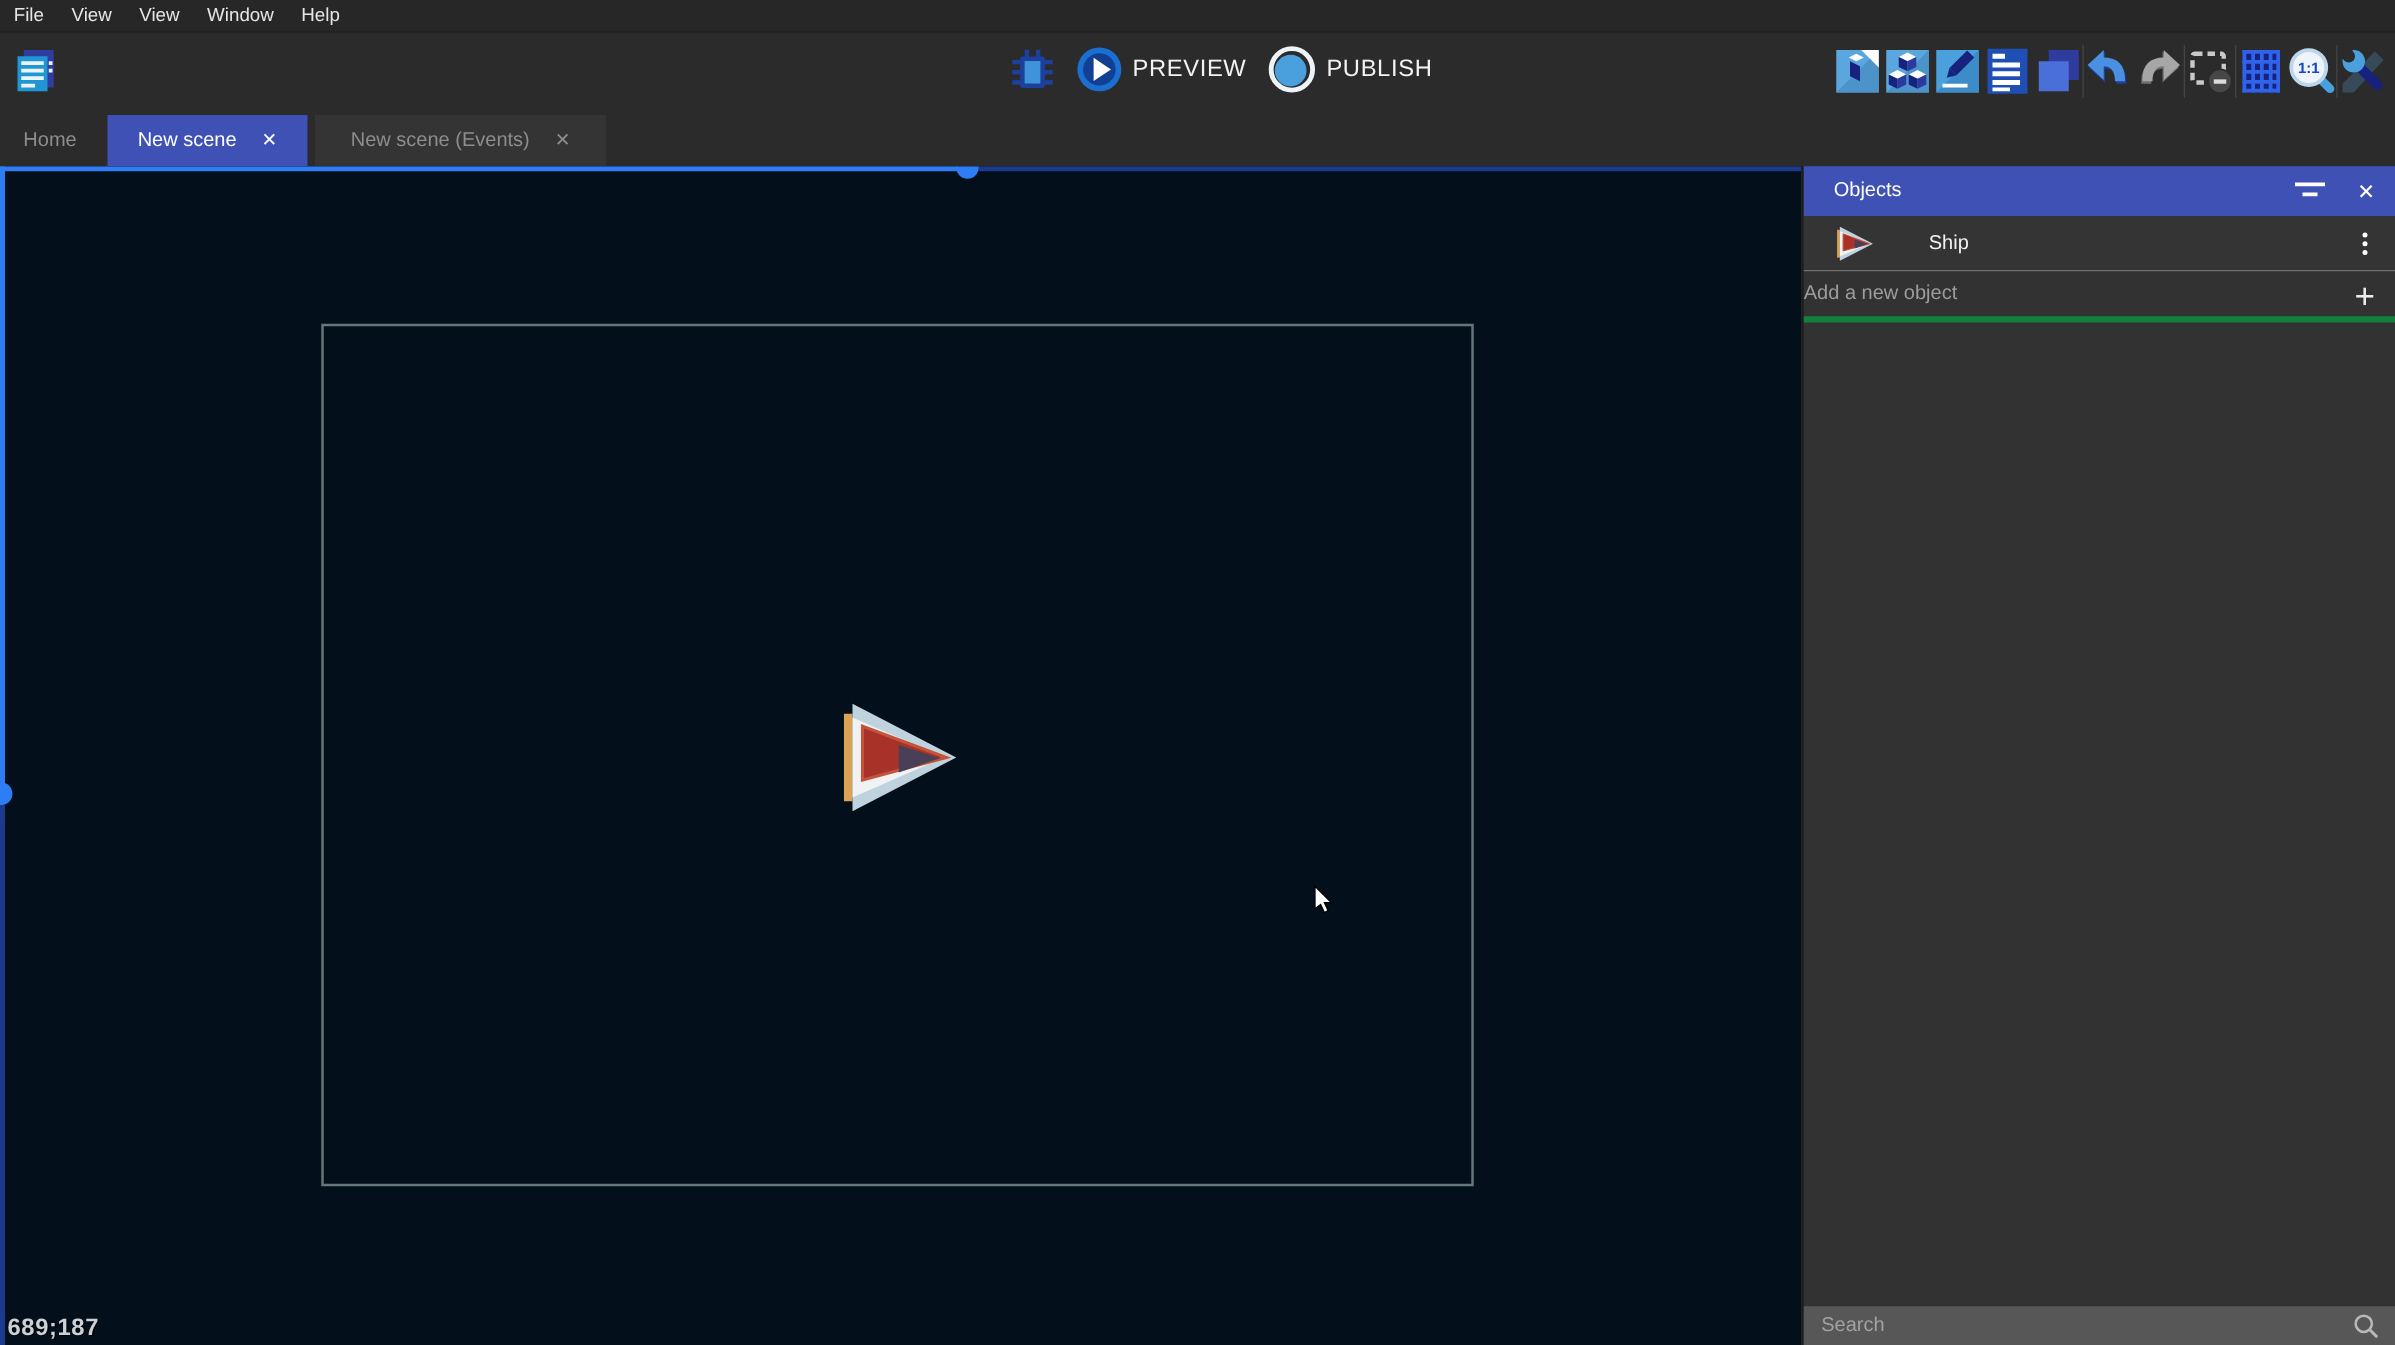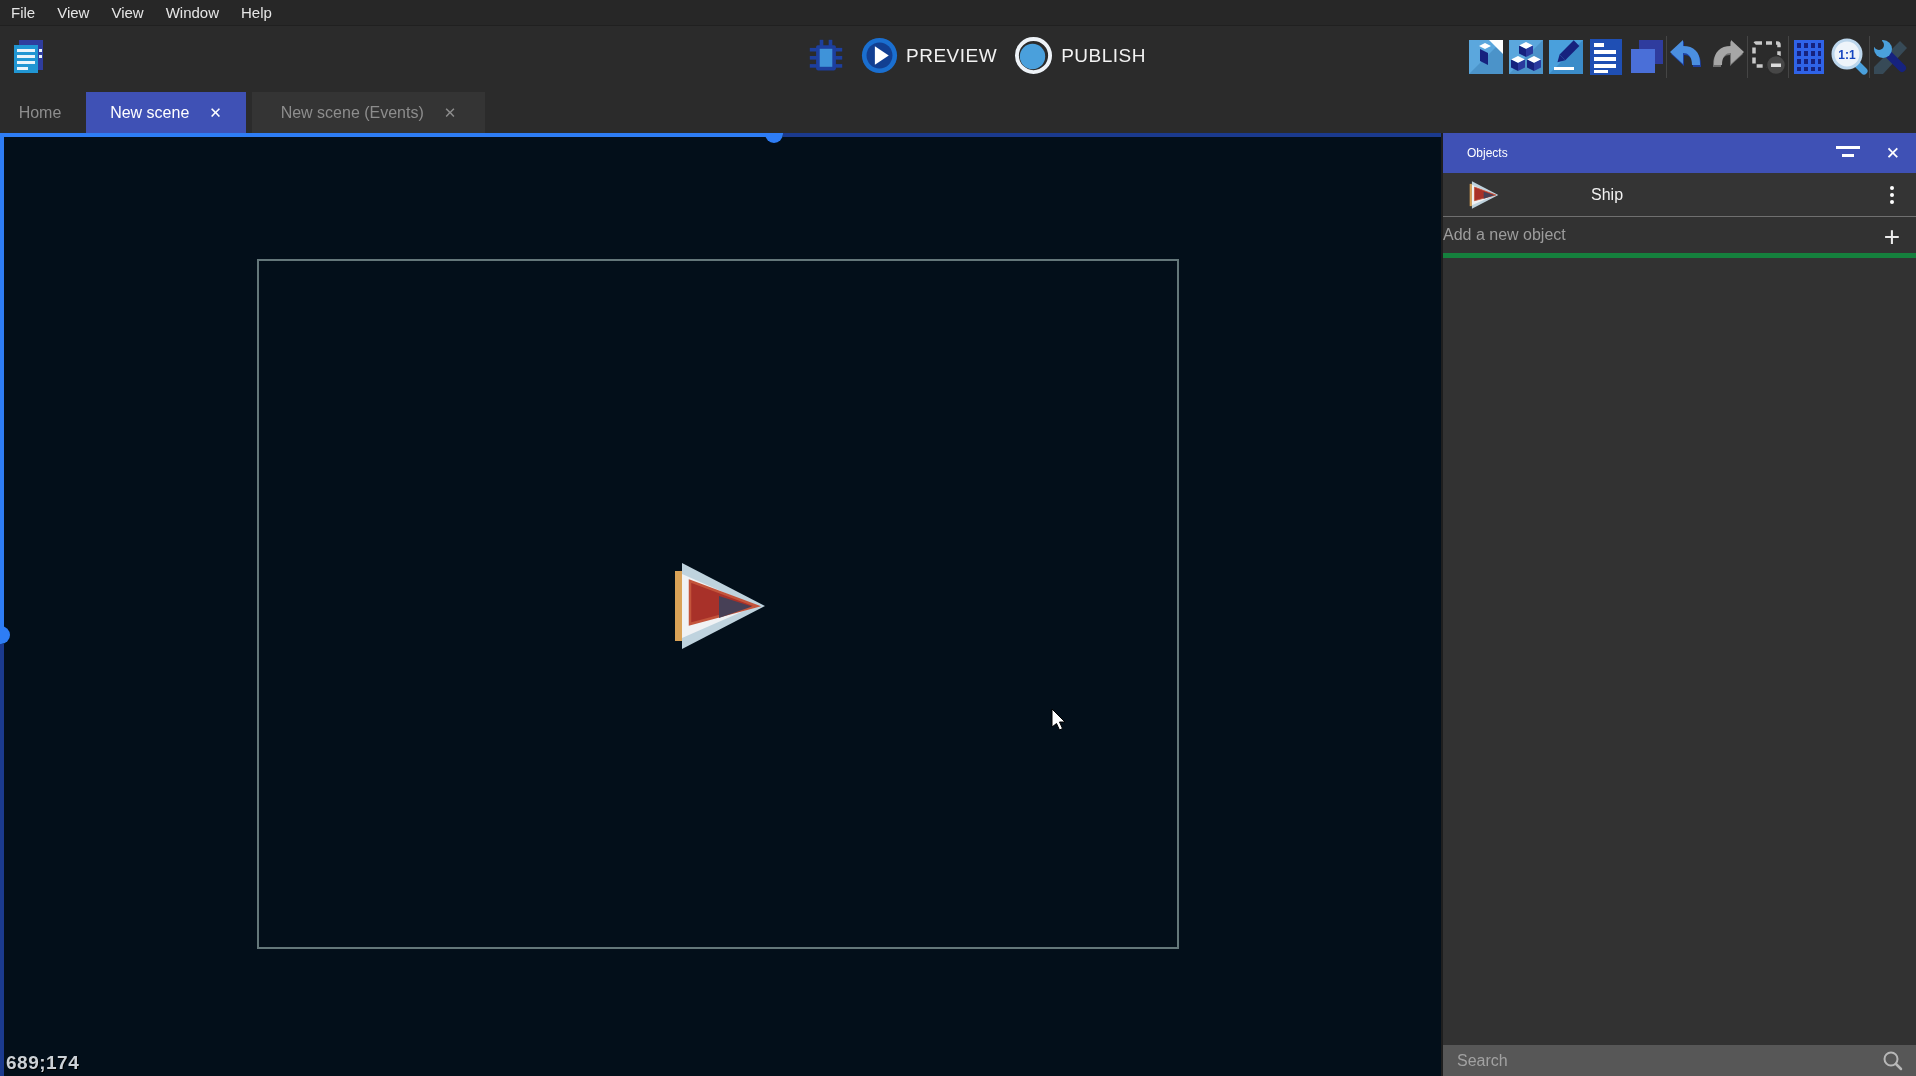--- a/index.html
+++ b/index.html
@@ -47,28 +47,28 @@
   .ship-instance { position:absolute; left:675px; top:429px; width:90px; height:88px; }
   .cursor { position:absolute; left:1050px; top:575px; width:22px; height:24px; }
   .coords { position:absolute; left:6px; bottom:2px; font-size:19px; font-weight:bold;
             color:#ccd1d6; letter-spacing:0.5px; text-shadow:1px 1px 0 #000; }
 
   
   .panel { position:absolute; top:133px; left:1441px; width:475px; height:943px;
            background:#323232; border-left:2px solid #1e1e1e; display:flex; flex-direction:column; }
   .panel-header { height:40px; background:#3f51b5; display:flex; align-items:center;
                   padding:0 16px 0 24px; flex:0 0 auto; }
-  .panel-title { color:#ffffff; font-size:12px; flex:1; }
+  .panel-title { color:#ffffff; font-size:16px; flex:1; }
   .filter-icon { width:24px; height:14px; display:flex; flex-direction:column; gap:5px;
                  align-items:center; margin-right:26px; cursor:pointer; }
   .filter-icon .b1 { width:24px; height:3px; background:#fff; }
   .filter-icon .b2 { width:12px; height:3px; background:#fff; }
   .panel-close { color:#ffffff; font-size:17px; cursor:pointer; }
   .object-row { height:44px; background:#343434; border-bottom:1px solid #6f6f6f;
-                display:flex; align-items:center; flex:0 0 auto; cursor:pointer;gap:48px; }
+                display:flex; align-items:center; flex:0 0 auto; cursor:pointer; }
   .object-thumb { width:30px; height:28px; margin-left:26px; }
   .object-label { color:#f2f2f2; font-size:16px; margin-left:44px; flex:1; }
   .dots { display:flex; flex-direction:column; gap:3px; margin-right:22px; cursor:pointer; }
   .dots i { width:4px; height:4px; border-radius:50%; background:#ffffff; }
   .add-row { height:41px; position:relative; display:flex; align-items:center; justify-content:flex-start;
              color:#9d9d9d; font-size:16px; border-bottom:5px solid #15803d; flex:0 0 auto; cursor:pointer; }
   .add-plus { position:absolute; right:16px; top:4px; color:#ececec; font-size:28px; font-weight:300; }
   .panel-body { flex:1; }
   .search-bar { height:31px; background:#575757; display:flex; align-items:center;
                 padding:0 12px 0 14px; flex:0 0 auto; }
@@ -255,21 +255,21 @@
     <polygon points="7,1 90,44 7,87" fill="#bfd3de"></polygon>
     <polygon points="7,12 80,44 7,76" fill="#f0f2f4"></polygon>
     <polygon points="15,19 82,44 15,62" fill="#a83129" stroke="#c3543b" stroke-width="2.5"></polygon>
     <polygon points="44,34 77,44.5 44,56" fill="#474056"></polygon>
   </svg>
 
   <svg class="cursor" viewBox="0 0 22 24">
     <path d="M2,1 L2,19 L6.5,15.5 L9.5,22 L12.5,20.5 L9.5,14 L15,14 Z" fill="#ffffff" stroke="#000000" stroke-width="1"></path>
   </svg>
 
-  <div class="coords">689;174</div>
+  <div class="coords">689;187</div>
 </div>
 
 <div class="panel">
   <div class="panel-header">
     <span class="panel-title">Objects</span>
     <span class="filter-icon">
         <i class="b1"></i>
         <i class="b2"></i>
       </span>
     <span class="panel-close">✕</span>

